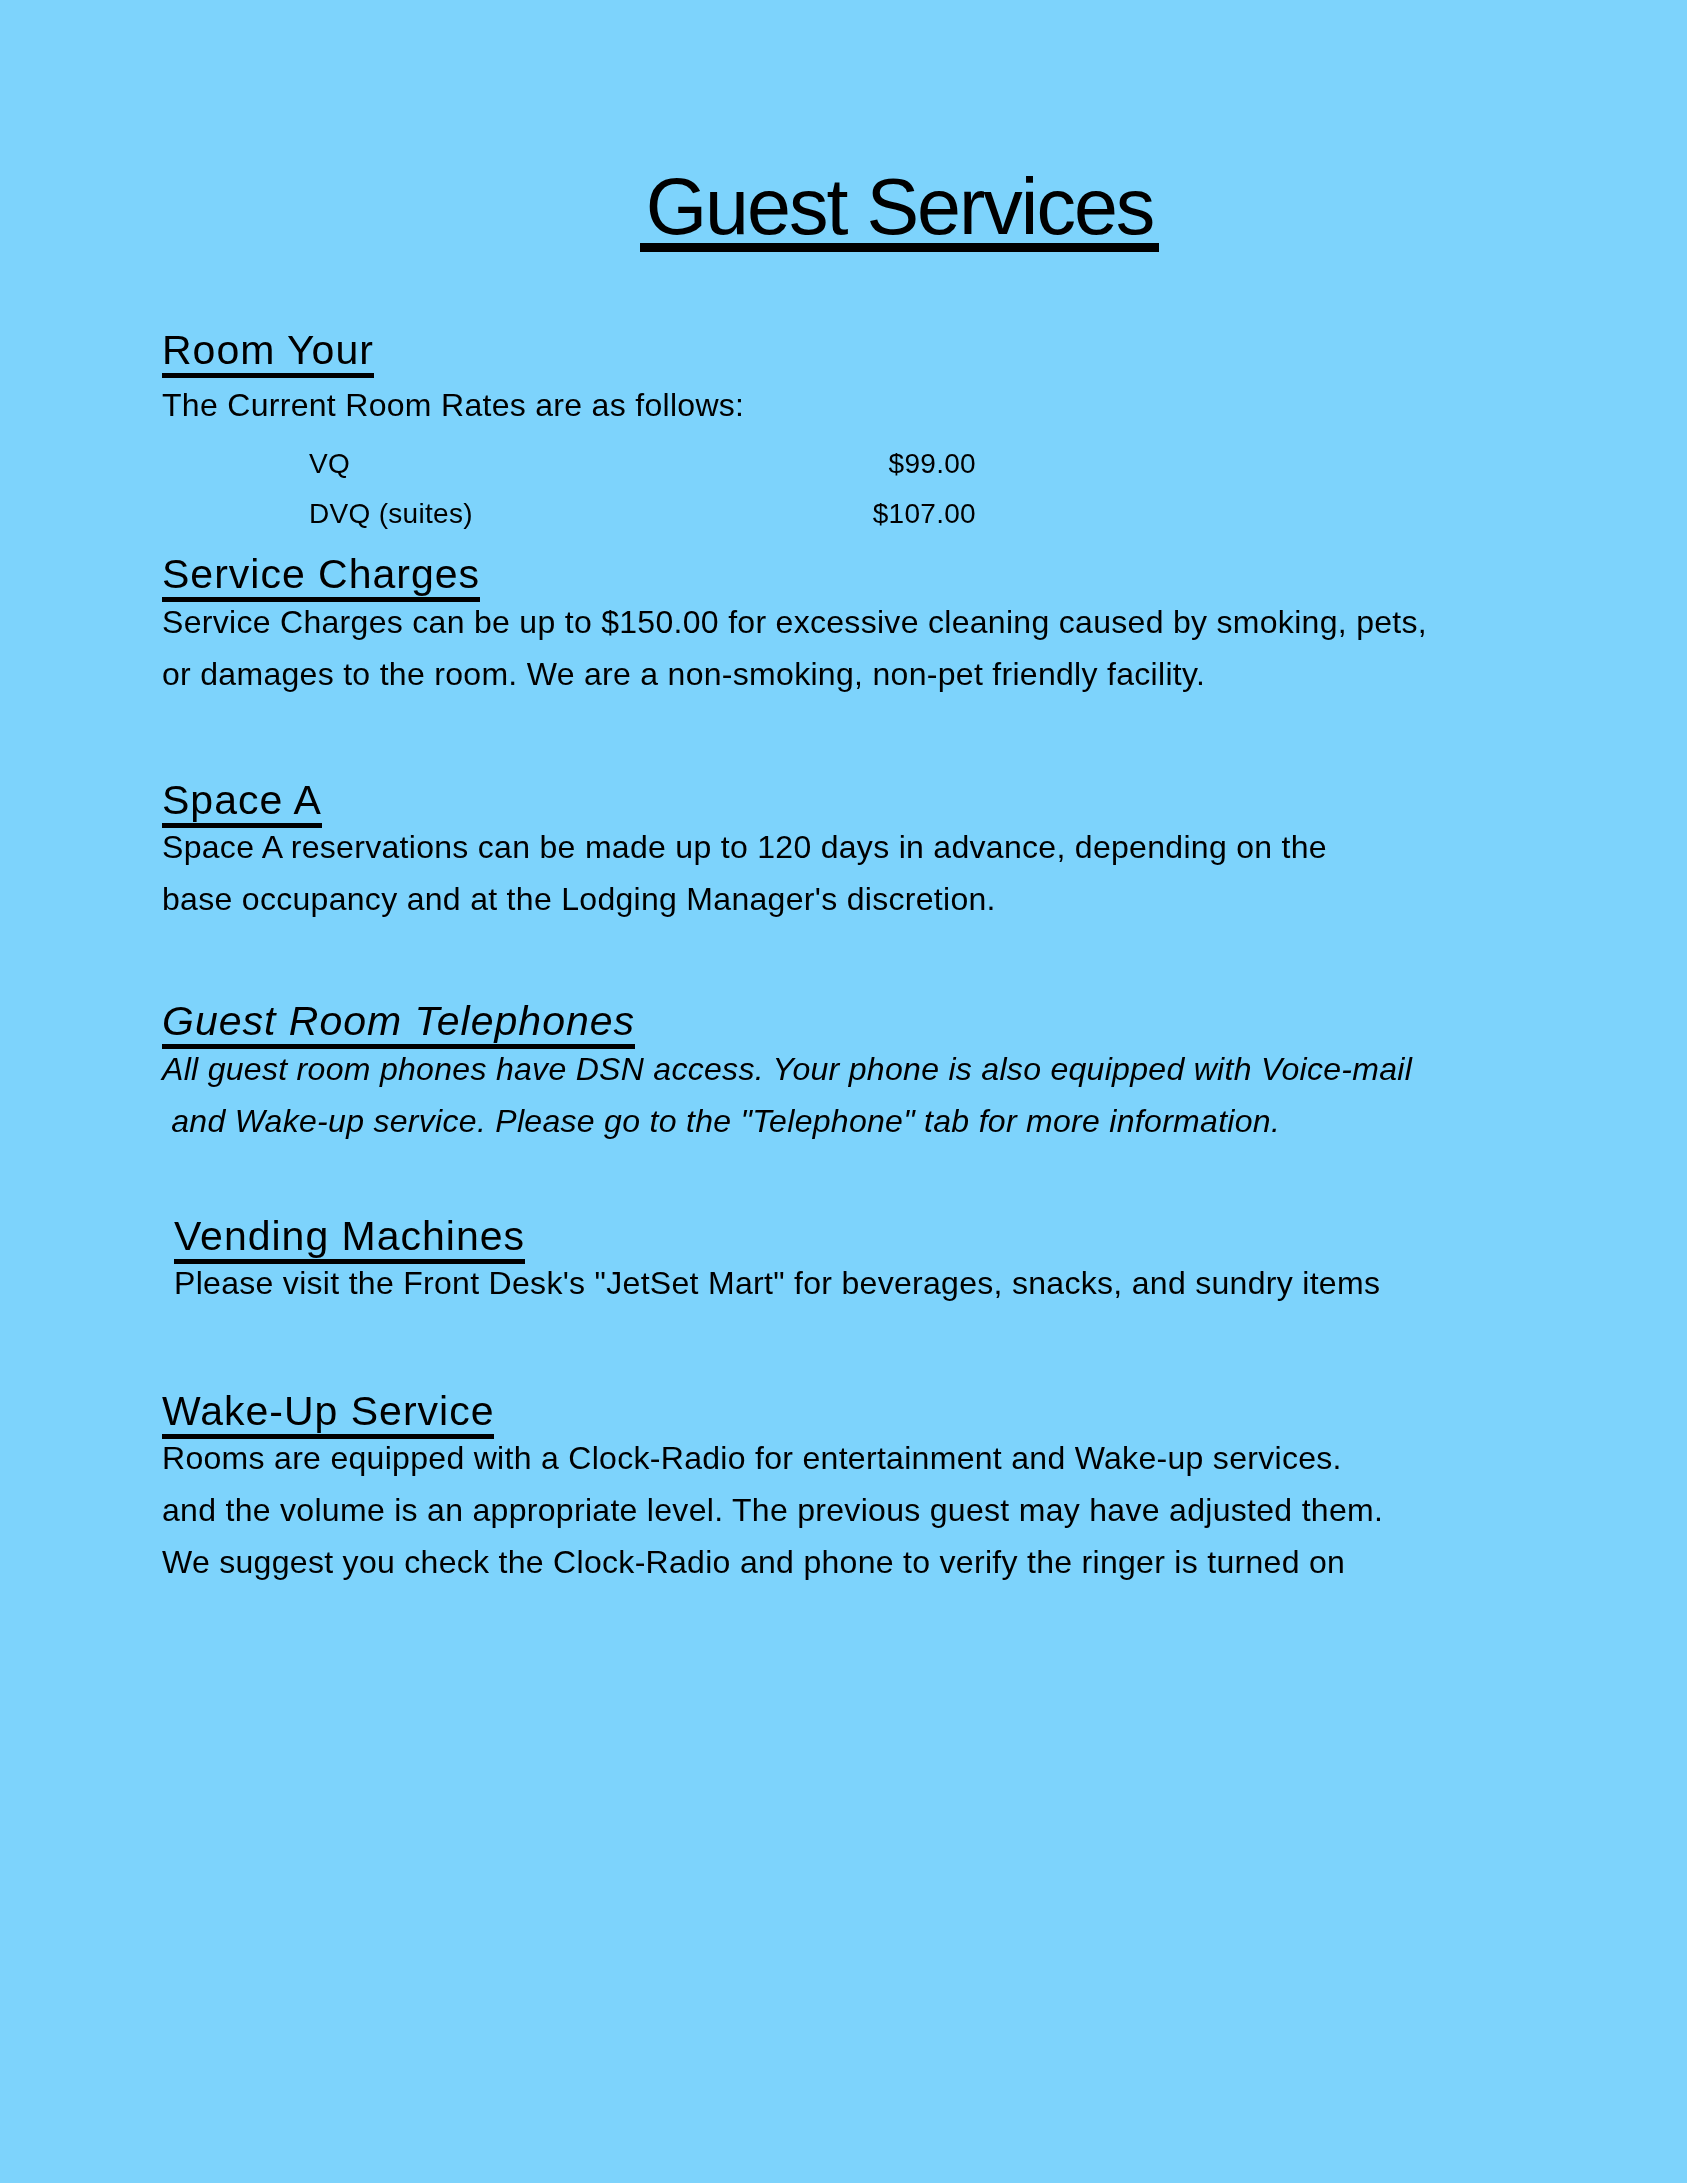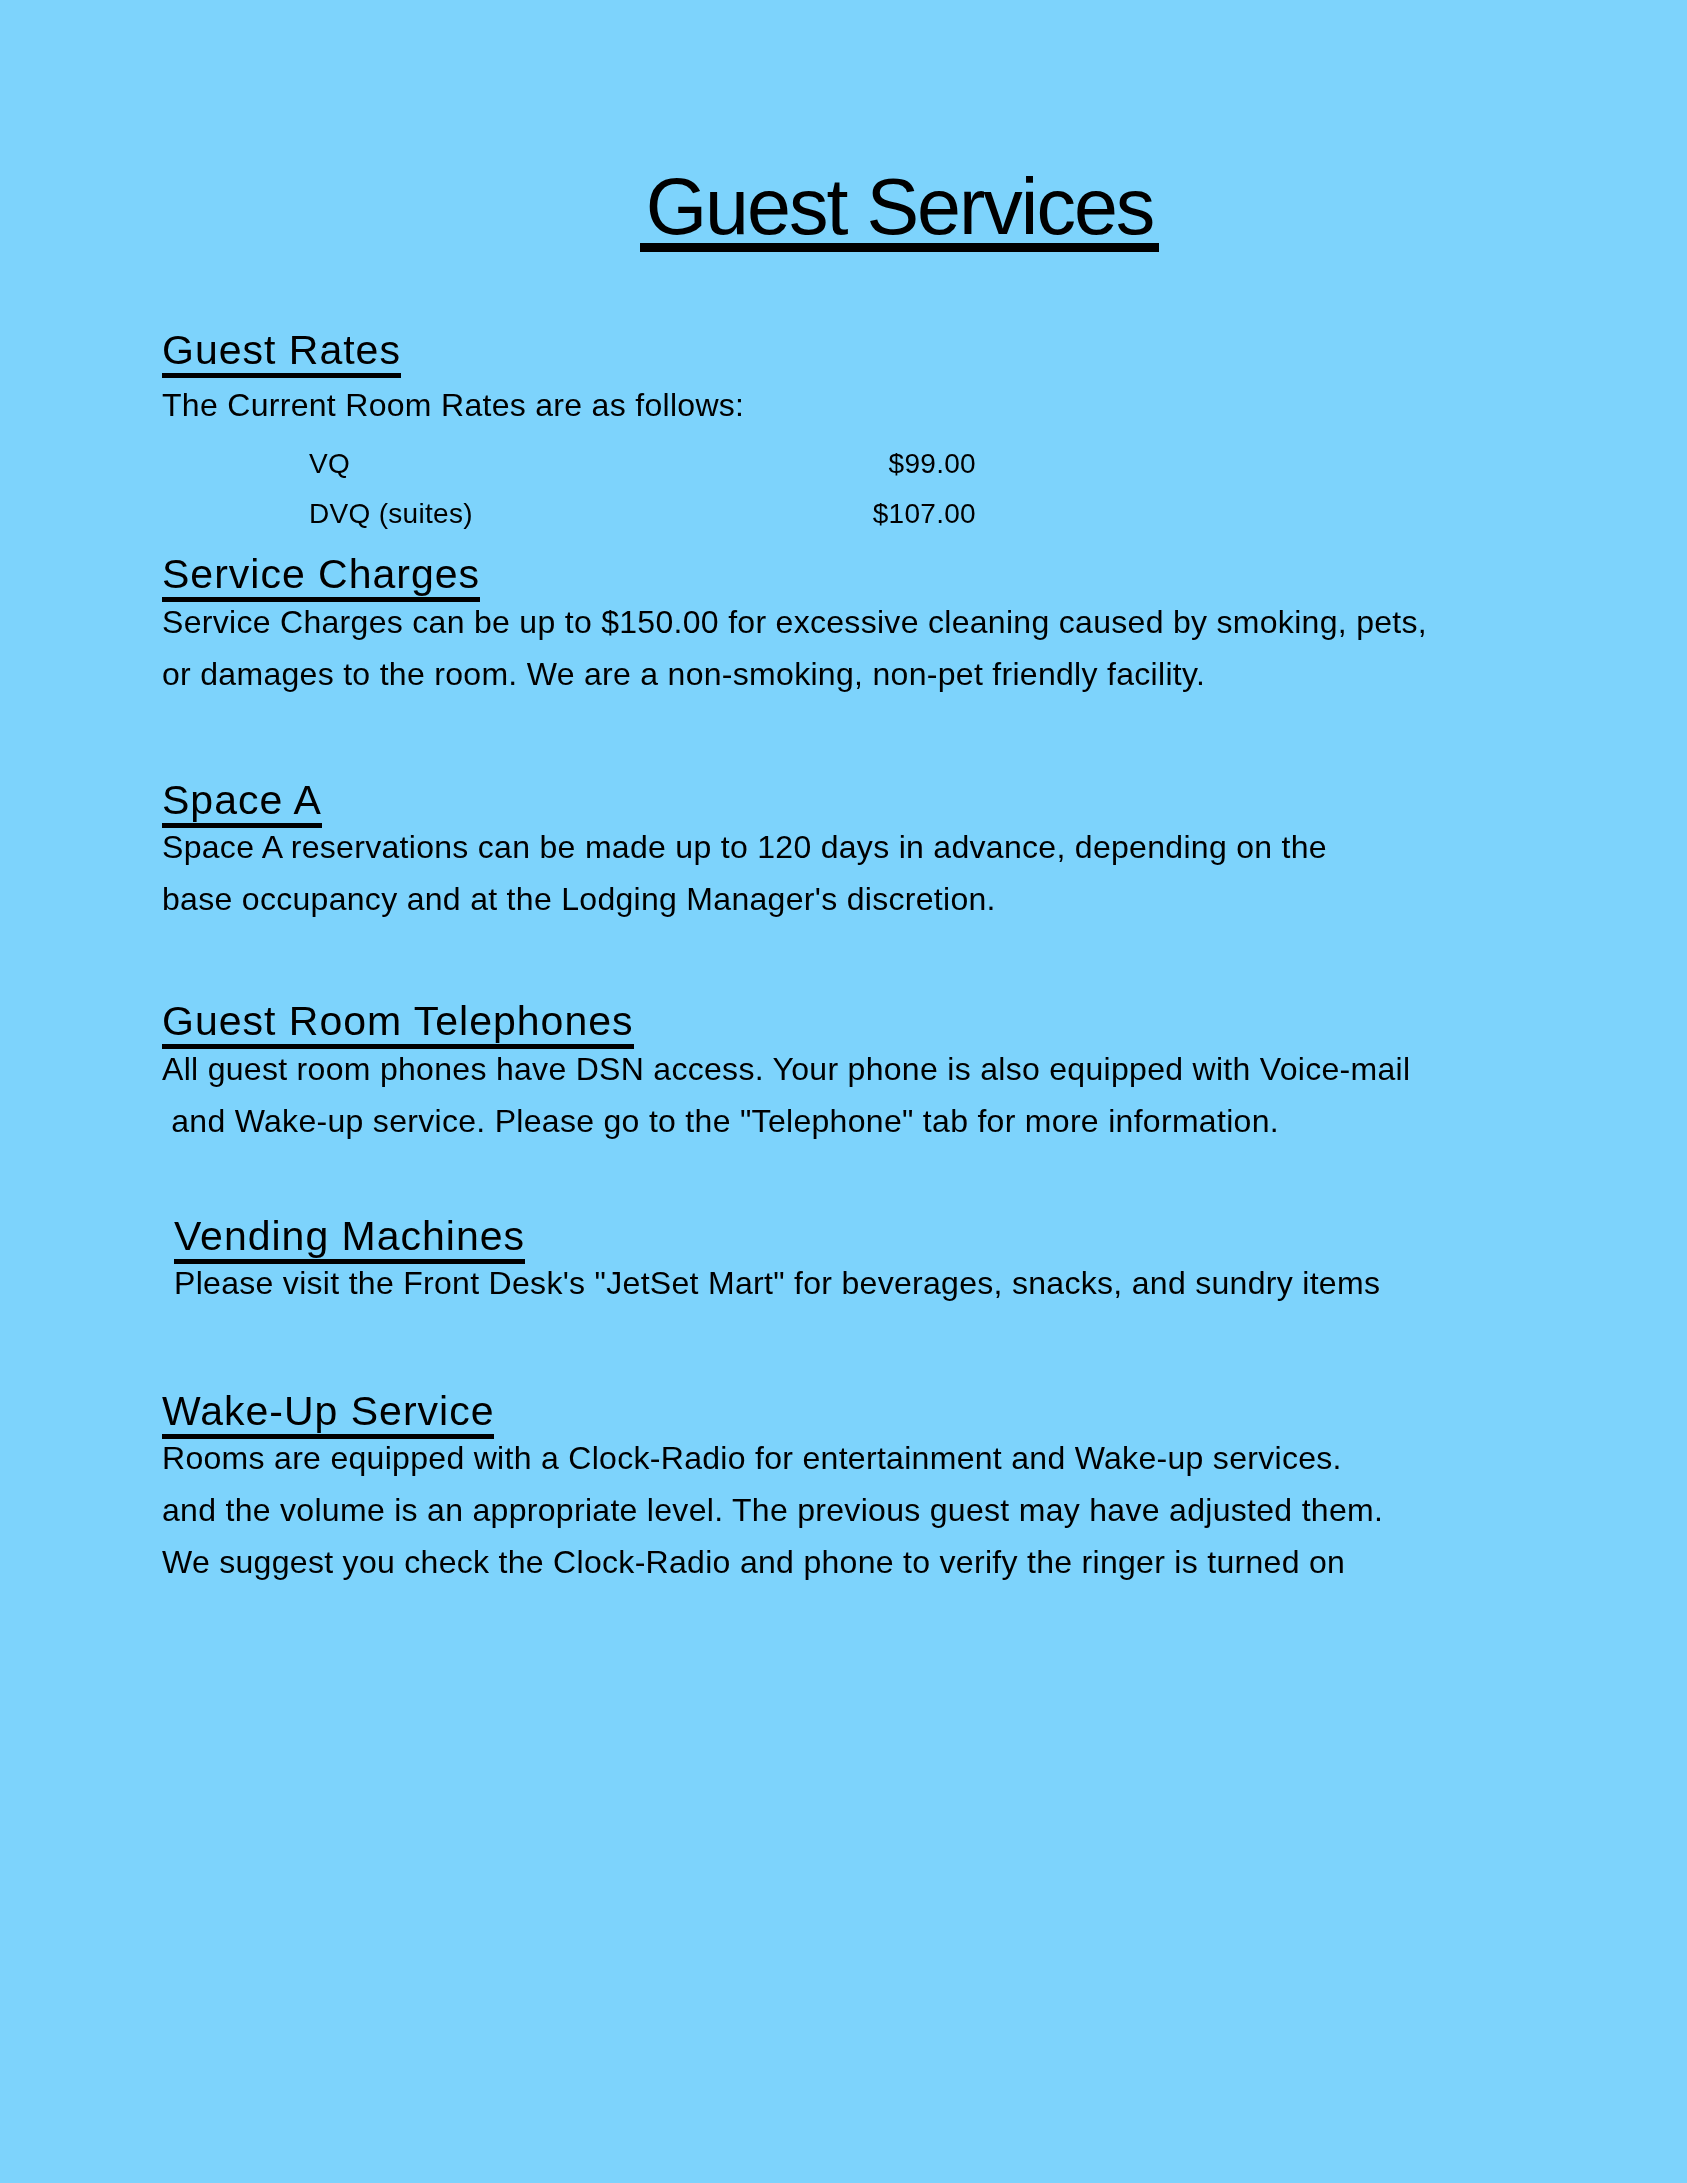--- a/index.html
+++ b/index.html
@@ -56,37 +56,37 @@
     font-size: 28px;
     line-height: 50px;
     letter-spacing: 0.3px;
   }
   .rate-row.first { margin-top: 8px; }
   .rate-label { padding-left: 147px; }
   .rate-price { margin-left: auto; }
   #section-room-rates      { margin-top: 75px; }
   #section-service-charges { margin-top: 12px; }
   #section-space-a         { margin-top: 77px; }
-  #section-guest-room-telephones { margin-top: 73px; }
+  #section-guest-room-telephones { margin-top: 73px; font-style: italic; }
   #section-vending-machines      { margin-top: 66px; margin-left: 12px; }
   #section-wake-up-service       { margin-top: 79px; }
 </style>
 </head>
 <body>
 
 <div class="page">
 
   <div class="title-wrap">
     <h1 class="doc-title">Guest Services</h1>
   </div>
 
   <div class="content">
 
     <section class="section" id="section-room-rates">
-      <h2 class="heading">Guest Rates</h2>
+      <h2 class="heading">Room Your</h2>
       <div class="para rates-intro">The Current Room Rates are as follows:</div>
       <div class="rate-row first">
         <span class="rate-label">VQ</span>
         <span class="rate-price">$99.00</span>
       </div>
       <div class="rate-row">
         <span class="rate-label">DVQ (suites)</span>
         <span class="rate-price">$107.00</span>
       </div>
     </section>

